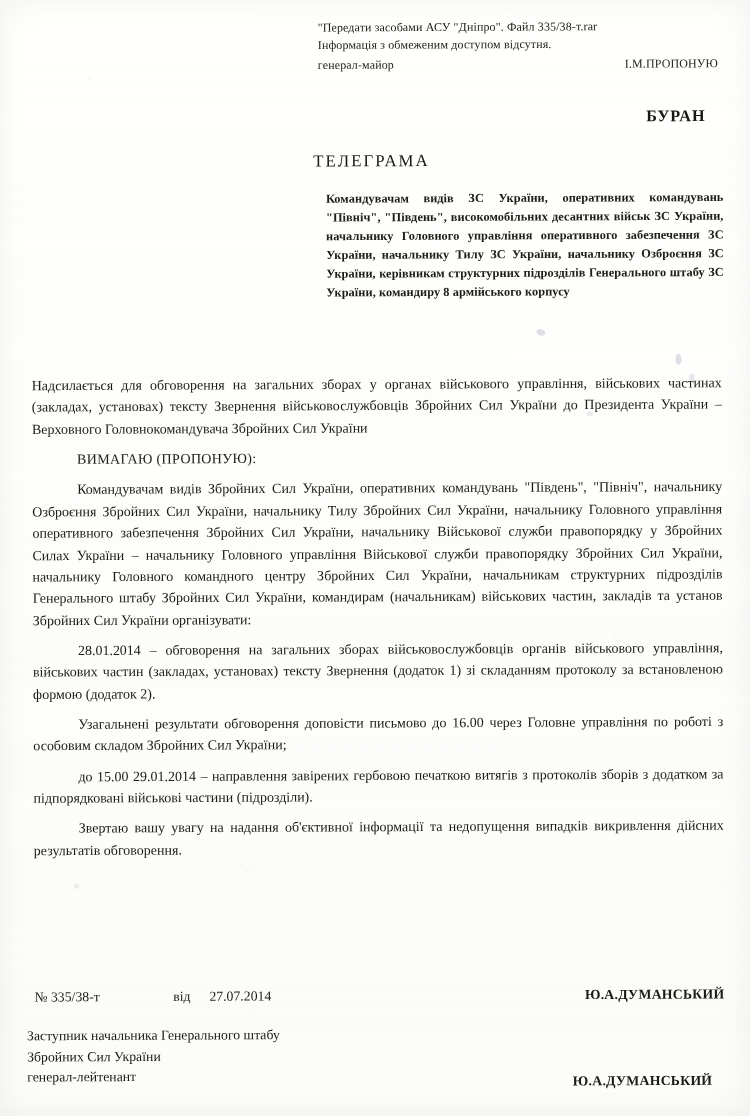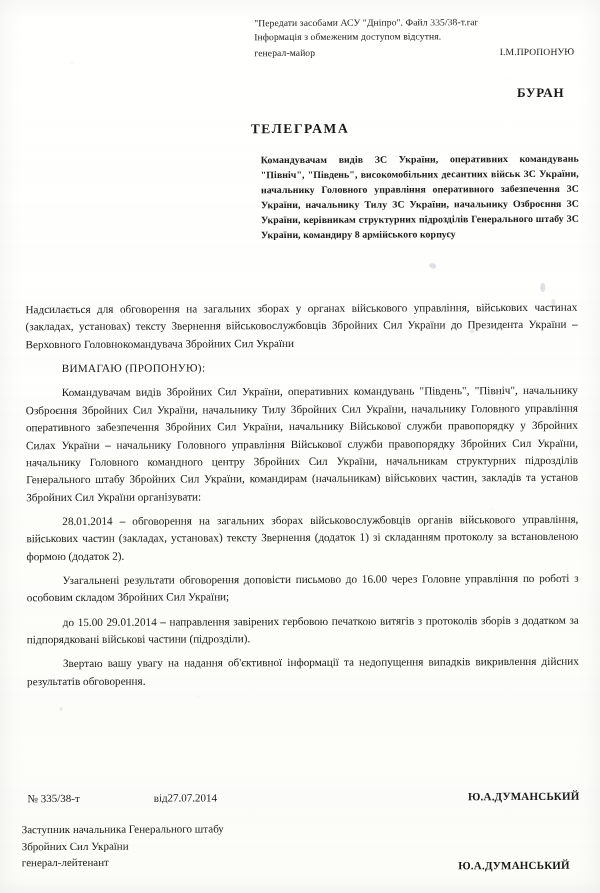--- a/index.html
+++ b/index.html
@@ -70,21 +70,21 @@
     font-weight: bold;
     letter-spacing: 0.8px;
     color: #1a1a17;
   }
 
   .doctype {
     position: absolute;
     left: 252px;
     top: 121px;
     font-size: 13.5px;
-    font-weight: bold;
+    font-weight: normal;
     letter-spacing: 1.6px;
     color: #1a1a17;
   }
 
   .addressee {
     position: absolute;
     left: 262px;
     top: 152px;
     width: 318px;
     font-size: 9.9px;
@@ -125,21 +125,21 @@
     top: 791px;
     width: 552px;
     font-size: 11px;
     color: #1c1c18;
   }
   .footer-line .row {
     display: flex;
     align-items: baseline;
   }
   .f-num { width: 96px; font-family: Liberation Serif, serif; }
-  .f-od { width: 44px; text-align: right; }
+  .f-od { width: 44px; text-align: center; }
   .f-date { width: 130px; }
   .f-name {
     margin-left: auto;
     font-weight: bold;
     letter-spacing: 0.2px;
   }
 
   .signblock {
     position: absolute;
     left: 20px;

